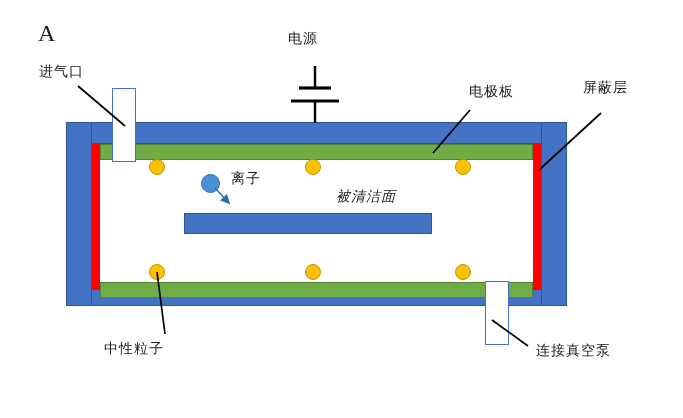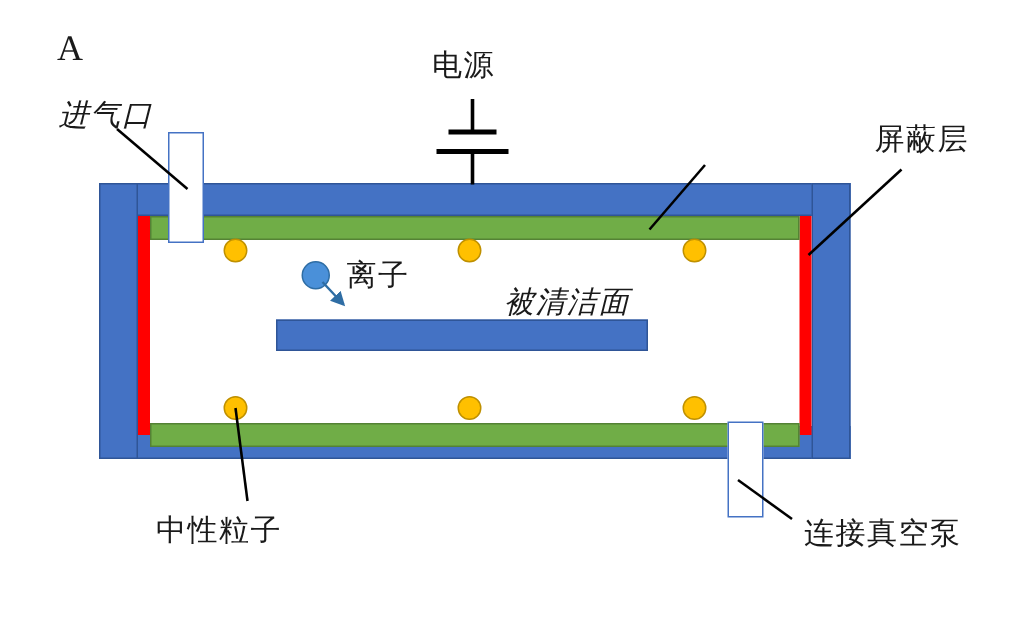--- a/index.html
+++ b/index.html
@@ -16,21 +16,21 @@
     font-family: "Liberation Serif", "DejaVu Serif", serif;
   }
   .lbl {
     position: absolute;
     white-space: nowrap;
     color: #1a1a1a;
     font-family: "Liberation Serif", "DejaVu Serif", serif;
     letter-spacing: 1px;
   }
   .lbl-cn {
-    font-size: 20px;
+    font-size: 14px;
     font-weight: 400;
   }
   #label-panel-a {
     font-size: 24px;
     font-family: "Liberation Serif", "DejaVu Serif", serif;
   }
   svg.overlay {
     position: absolute;
     left: 0;
     top: 0;
@@ -113,24 +113,25 @@
     <g stroke="#000000" fill="none">
       <line x1="315" y1="66" x2="315" y2="88" stroke-width="2.4"></line>
       <line x1="299" y1="88" x2="331" y2="88" stroke-width="3.2"></line>
       <line x1="291" y1="101" x2="339" y2="101" stroke-width="3.2"></line>
       <line x1="315" y1="101" x2="315" y2="123" stroke-width="2.4"></line>
     </g>
   </svg>
 
   <div class="lbl" id="label-panel-a" style="left:38px; top:20px;">A</div>
 
-  <div class="lbl lbl-cn" style="left:39px; top:63px;font-style:italic;">进气口</div>
+  <div class="lbl lbl-cn" style="left:39px; top:63px;">进气口</div>
 
   <div class="lbl lbl-cn" style="left:288px; top:30px;">电源</div>
 
+  <div class="lbl lbl-cn" style="left:469px; top:83px;">电极板</div>
 
   <div class="lbl lbl-cn" style="left:583px; top:79px;">屏蔽层</div>
 
   <div class="lbl lbl-cn" style="left:231px; top:170px;font-family:Liberation Serif, serif;">离子</div>
 
   <div class="lbl lbl-cn" style="left:336px; top:188px;font-style:italic;">被清洁面</div>
 
   <div class="lbl lbl-cn" style="left:536px; top:342px;">连接真空泵</div>
 
   <div class="lbl lbl-cn" style="left:104px; top:340px;">中性粒子</div>

